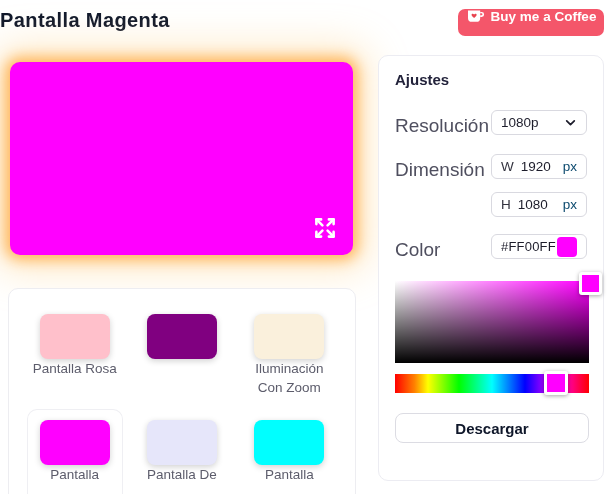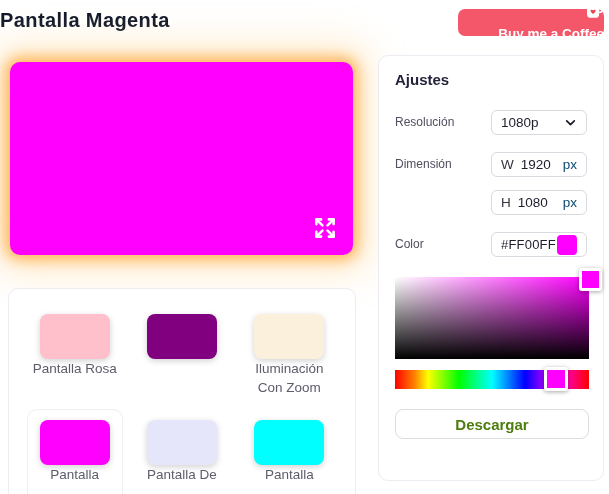--- a/index.html
+++ b/index.html
@@ -11,22 +11,22 @@
 
   
   .page-title {
     position:absolute; left:0; top:9px; width:380px;
     text-align:left; font-size:20px; font-weight:600;
     letter-spacing:.4px; color:#0f172a;
   }
   .bmc-btn {
     position:absolute; left:458px; top:9px; width:146px; height:27px;
     border:none; border-radius:7px; color:#fff; font-size:13.5px; font-weight:600;
-    display:flex; align-items:flex-end; justify-content:center; gap:6px;
-    cursor:pointer; font-family:inherit;flex-direction:column;
+    display:flex; align-items:flex-start; justify-content:center; gap:6px;
+    cursor:pointer; font-family:inherit;
   }
   .bmc-btn svg { display:block; }
 
   
   .preview {
     position:absolute; left:10px; top:62px; width:343px; height:193px;
     border-radius:10px;
     box-shadow: 0 0 14px 5px rgba(255,163,51,.75), 0 0 38px 17px rgba(255,208,128,.40);
   }
   .expand-btn {
@@ -58,21 +58,21 @@
   }
 
   
   .settings {
     position:absolute; left:378px; top:55px; width:226px; height:426px;
     background:#fff; border:1px solid #ececf2; border-radius:10px;
     padding:15px 16px;
   }
   .settings-title { font-size:15px; font-weight:bold; color:#23233b; margin-bottom:22px; }
   .setting-row { display:flex; justify-content:space-between; margin-bottom:17px; }
-  .setting-label { font-size:12px; color:#4f4f5f; padding-top:5px; }
+  .setting-label { font-size:19px; color:#4f4f5f; padding-top:5px; }
   .control-col { display:flex; flex-direction:column; gap:13px; }
 
   .select-box, .dim-input, .color-input {
     width:96px; height:25px; border:1px solid #d9d9e0; border-radius:6px;
     background:#fff; display:flex; align-items:center; padding:0 9px;
     font-size:13.5px; color:#1d1d2b; cursor:pointer;
   }
   .select-box { justify-content:space-between; }
   .dim-prefix { color:#33333f; margin-right:7px; }
   .dim-unit { margin-left:auto; color:#0c4a6e; }
@@ -93,21 +93,21 @@
     background:linear-gradient(to right,#f00 0%,#ff8000 10%,#ff0 17%,#0f0 33%,#0ff 50%,#00f 67%,#8000ff 75%,#f0f 83%,#f00 100%);
   }
   .hue-handle {
     position:absolute; top:-3px; width:24px; height:24px;
     border:3px solid #fff; border-radius:3px;
     box-shadow:0 1px 4px rgba(0,0,0,.35); cursor:grab;
   }
   .download-btn {
     width:194px; height:30px; margin-top:20px;
     background:#fff; border:1px solid #dcdce3; border-radius:8px;
-    font-size:15px; font-weight:600; color:#4d7c0f; cursor:pointer;
+    font-size:15px; font-weight:600; color:#0f172a; cursor:pointer;
     font-family:inherit;
   }
 </style>
 </head>
 <body>
 
 <div class="page-title">Pantalla Magenta</div>
 
 <button class="bmc-btn" style="background: rgb(244, 86, 106);">
   <span style="display:flex;">

